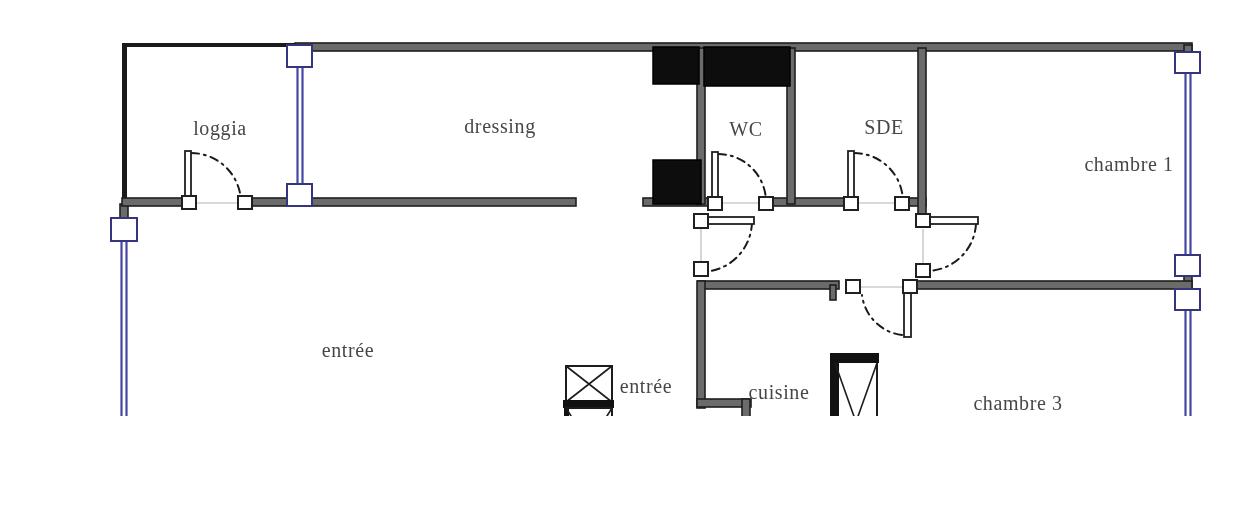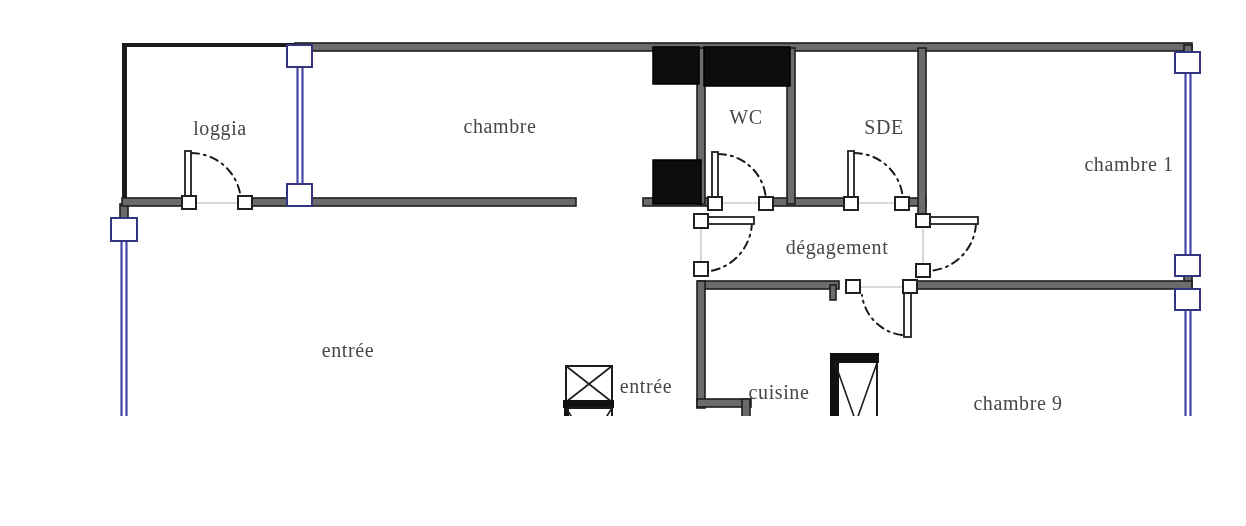--- a/index.html
+++ b/index.html
@@ -178,23 +178,22 @@
       <g>
         <rect class="closet" x="833" y="355" width="44" height="126"></rect>
         <rect class="closet-bar" x="830" y="353" width="49" height="10"></rect>
         <rect class="closet-bar" x="830" y="353" width="9" height="129"></rect>
         <path class="closet-x" d="M 835 363 L 877 481 M 877 363 L 835 481"></path>
       </g>
     </g>
   </svg>
 
   <div class="room-label" style="left:220px;top:128px;">loggia</div>
-  <div class="room-label" style="left:500px;top:126px;">chambre</div>
-  <div class="room-label" style="left:746px;top:117px;">WC</div>
+  <div class="room-label" style="left:500px;top:126px;">dressing</div>
+  <div class="room-label" style="left:746px;top:129px;">WC</div>
   <div class="room-label" style="left:884px;top:127px;">SDE</div>
   <div class="room-label" style="left:1129px;top:164px;">chambre 1</div>
-  <div class="room-label" style="left:837px;top:247px;">dégagement</div>
   <div class="room-label" style="left:348px;top:350px;">entrée</div>
   <div class="room-label" style="left:646px;top:386px;">entrée</div>
   <div class="room-label" style="left:779px;top:392px;">cuisine</div>
-  <div class="room-label" style="left:1018px;top:403px;">chambre 9</div>
+  <div class="room-label" style="left:1018px;top:403px;">chambre 3</div>
 
 </div>
 
 </body></html>

